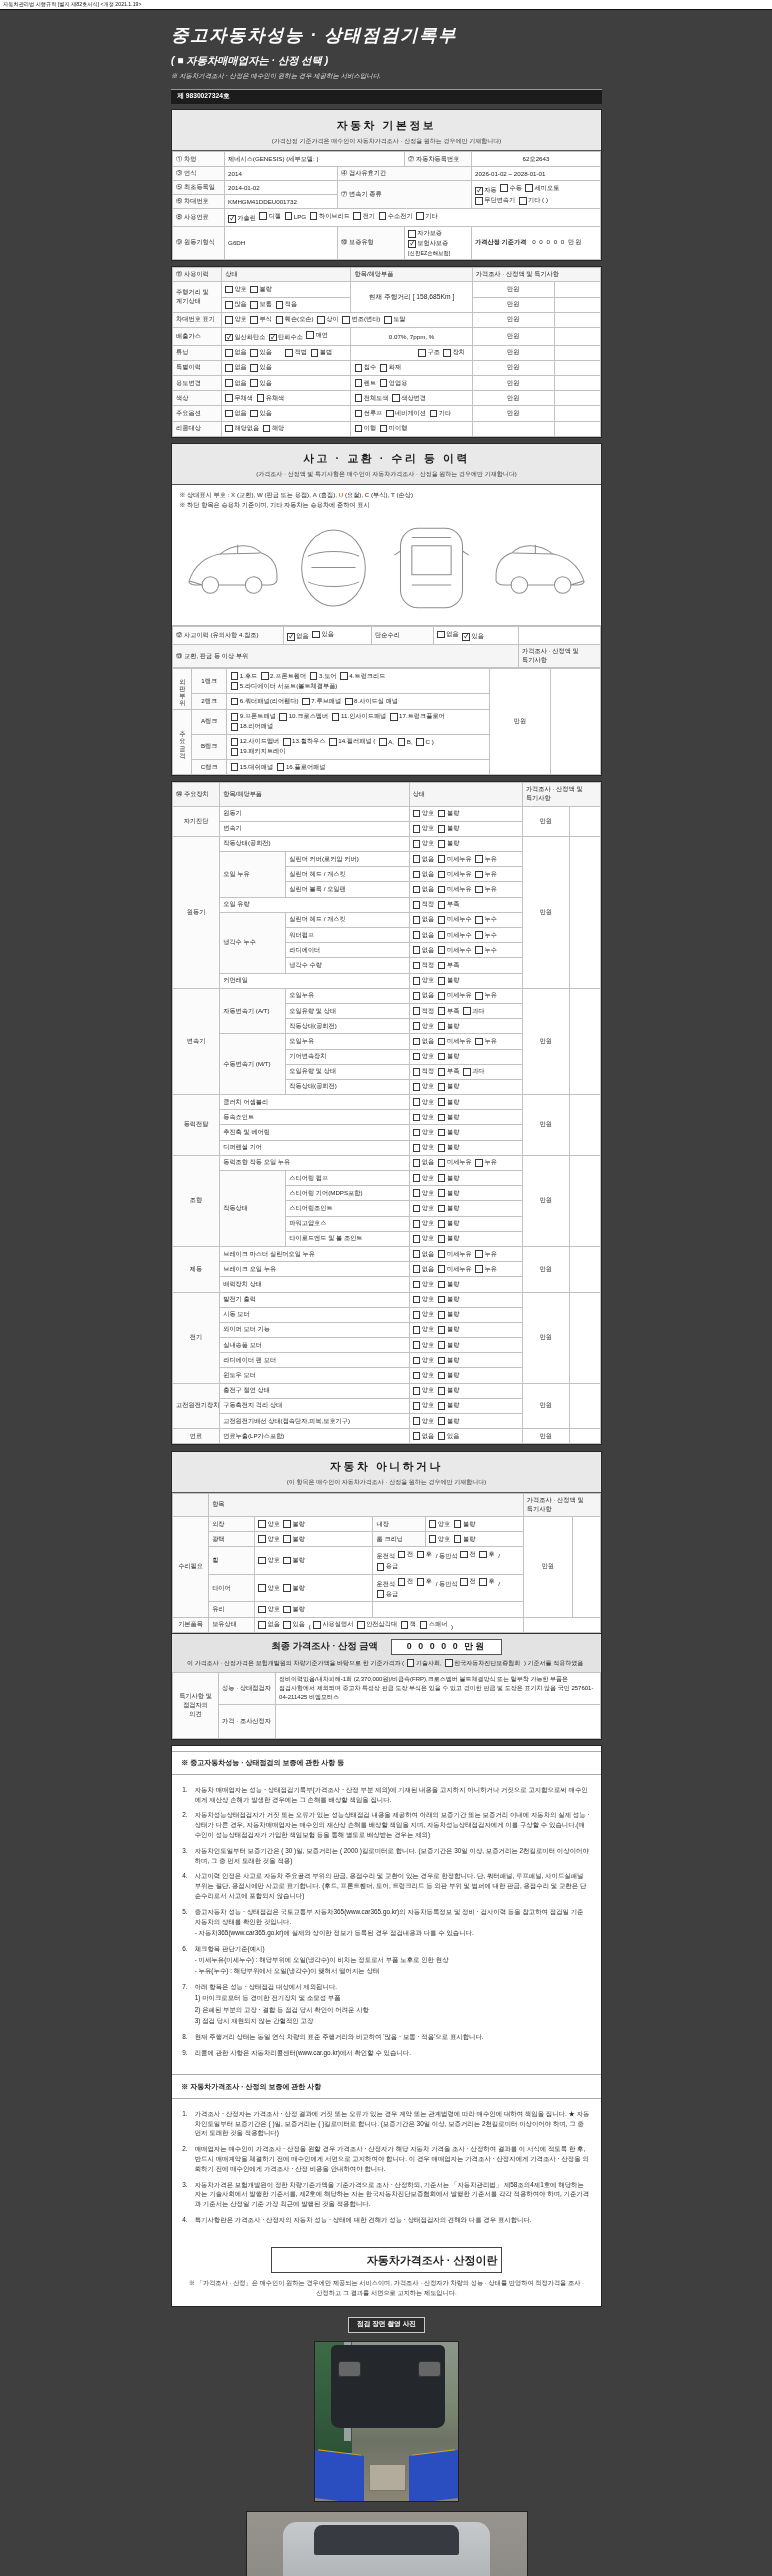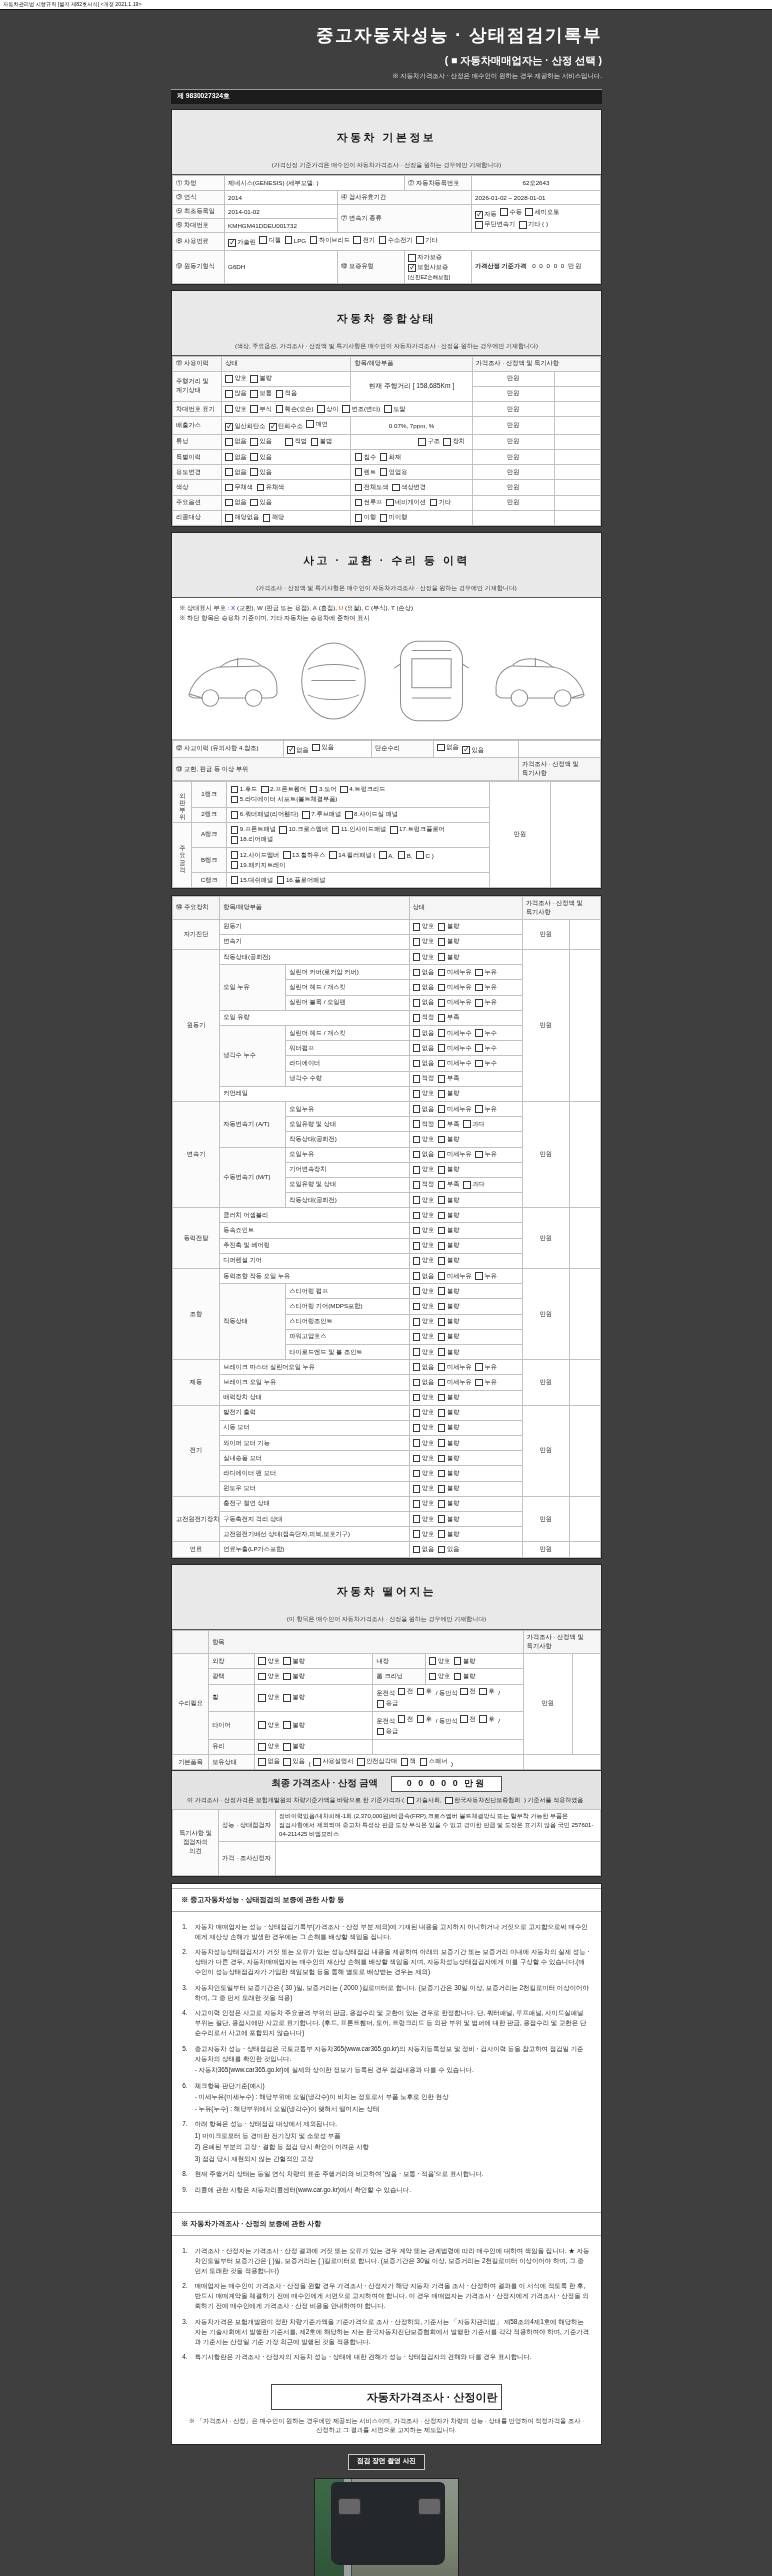--- a/index.html
+++ b/index.html
@@ -1,26 +1,26 @@
 <!DOCTYPE html>
 <html lang="ko" style="font-size:8.2px"><head>
 <meta charset="utf-8">
 <style>
   html,body{margin:0;padding:0;}
   body{width:773px;background:#3f3f3f;font-family:"Liberation Sans",sans-serif;color:#1d1d1d;}
   .wrap{width:431px;margin:0 auto;padding-bottom:20.6px;}
   .topstrip{background:#ffffff;font-size:5.2px;color:#111;padding:1px 3.1px;border-bottom:1.5px solid #111;}
-  .header{background:#3f3f3f;color:#fff;text-align:right;padding:13.4px 0 8.2px;}
+  .header{background:#3f3f3f;color:#fff;text-align:left;padding:13.4px 0 8.2px;font-style:italic;}
   .header h1{margin:0 0 6.2px;font-size:17.5px;font-weight:bold;letter-spacing:1.5px;}
   .header .sub{font-size:10.3px;font-weight:bold;margin-bottom:4.1px;}
   .header .note{font-size:6.4px;color:#e2e2e2;}
   .docno{background:#1c1c1c;color:#fff;font-size:6.7px;font-weight:bold;padding:2.6px 6.2px;border-top:0.5px solid #9a9a9a;}
   .card{background:#fff;border:1px solid #262626;margin-top:5.2px;}
   .band{background:#e9e9e9;text-align:center;padding:4.6px 3.1px;border-bottom:1px solid #555;}
-  .band h2{margin:16px;font-size:10.8px;letter-spacing:2.6px;}
+  .band h2{margin:4px;font-size:10.8px;letter-spacing:2.6px;}
   .band .bsub{font-size:6px;margin-top:2.6px;color:#333;}
   table.grid{border-collapse:collapse;width:100%;font-size:6.2px;table-layout:fixed;}
   .grid td,.grid th{border:0.5px solid #c2c2c2;padding:2.1px 3.1px;vertical-align:middle;word-break:keep-all;}
   .grid th{background:#f5f5f5;font-weight:normal;text-align:left;color:#222;}
   .lbl{background:#fbfbfb;}
   .ctr{text-align:center;}
   .price{text-align:center;}
   .cb{display:inline-flex;align-items:center;margin:0.5px 3.6px 0.5px 0;white-space:nowrap;}
   .cb .bx{width:5.7px;height:5.7px;border:1px solid #3a3a3a;margin-right:1.5px;display:inline-flex;align-items:center;justify-content:center;font-size:5.2px;font-weight:bold;background:#fff;color:#111;line-height:1;flex:none;}
   .cb.txtonly{margin-right:2.6px;}
@@ -166,24 +166,20 @@
         <td>
           <span class="lbl" style="font-weight:bold">가격산정 기준가격</span>
           <span style="margin-left:4.1px;letter-spacing:1px">0 0 0 0 0 만원</span>
         </td>
       </tr>
     </tbody>
       </table>
   </div>
 
   <div class="card">
-    <div class="band">
-      <h2>자동차 종합상태</h2>
-      <div class="bsub">(색상, 주요옵션, 가격조사 · 산정액 및 특기사항은 매수인이 자동차가격조사 · 산정을 원하는 경우에만 기재합니다)</div>
-    </div>
     <table class="grid">
       <colgroup>
           <col style="width:49px">
           <col style="width:129px">
           <col style="width:121px">
           <col style="width:82px">
           <col style="width:46px">
         </colgroup>
       <tbody>
           <tr>
@@ -1067,21 +1063,21 @@
               </span></td>
             <td class="price" rowspan="1">만원</td>
             <td rowspan="1"></td>
           </tr>
         </tbody>
     </table>
   </div>
 
   <div class="card">
     <div class="band">
-      <h2>자동차 떨어지는</h2>
+      <h2>자동차 아니하거나</h2>
       <div class="bsub">(이 항목은 매수인이 자동차가격조사 · 산정을 원하는 경우에만 기재합니다)</div>
     </div>
     <table class="grid">
       <colgroup>
           <col style="width:36px">
           <col style="width:46px">
           <col style="width:118px">
           <col style="width:52px">
           <col style="width:98px">
           <col style="width:49px">

